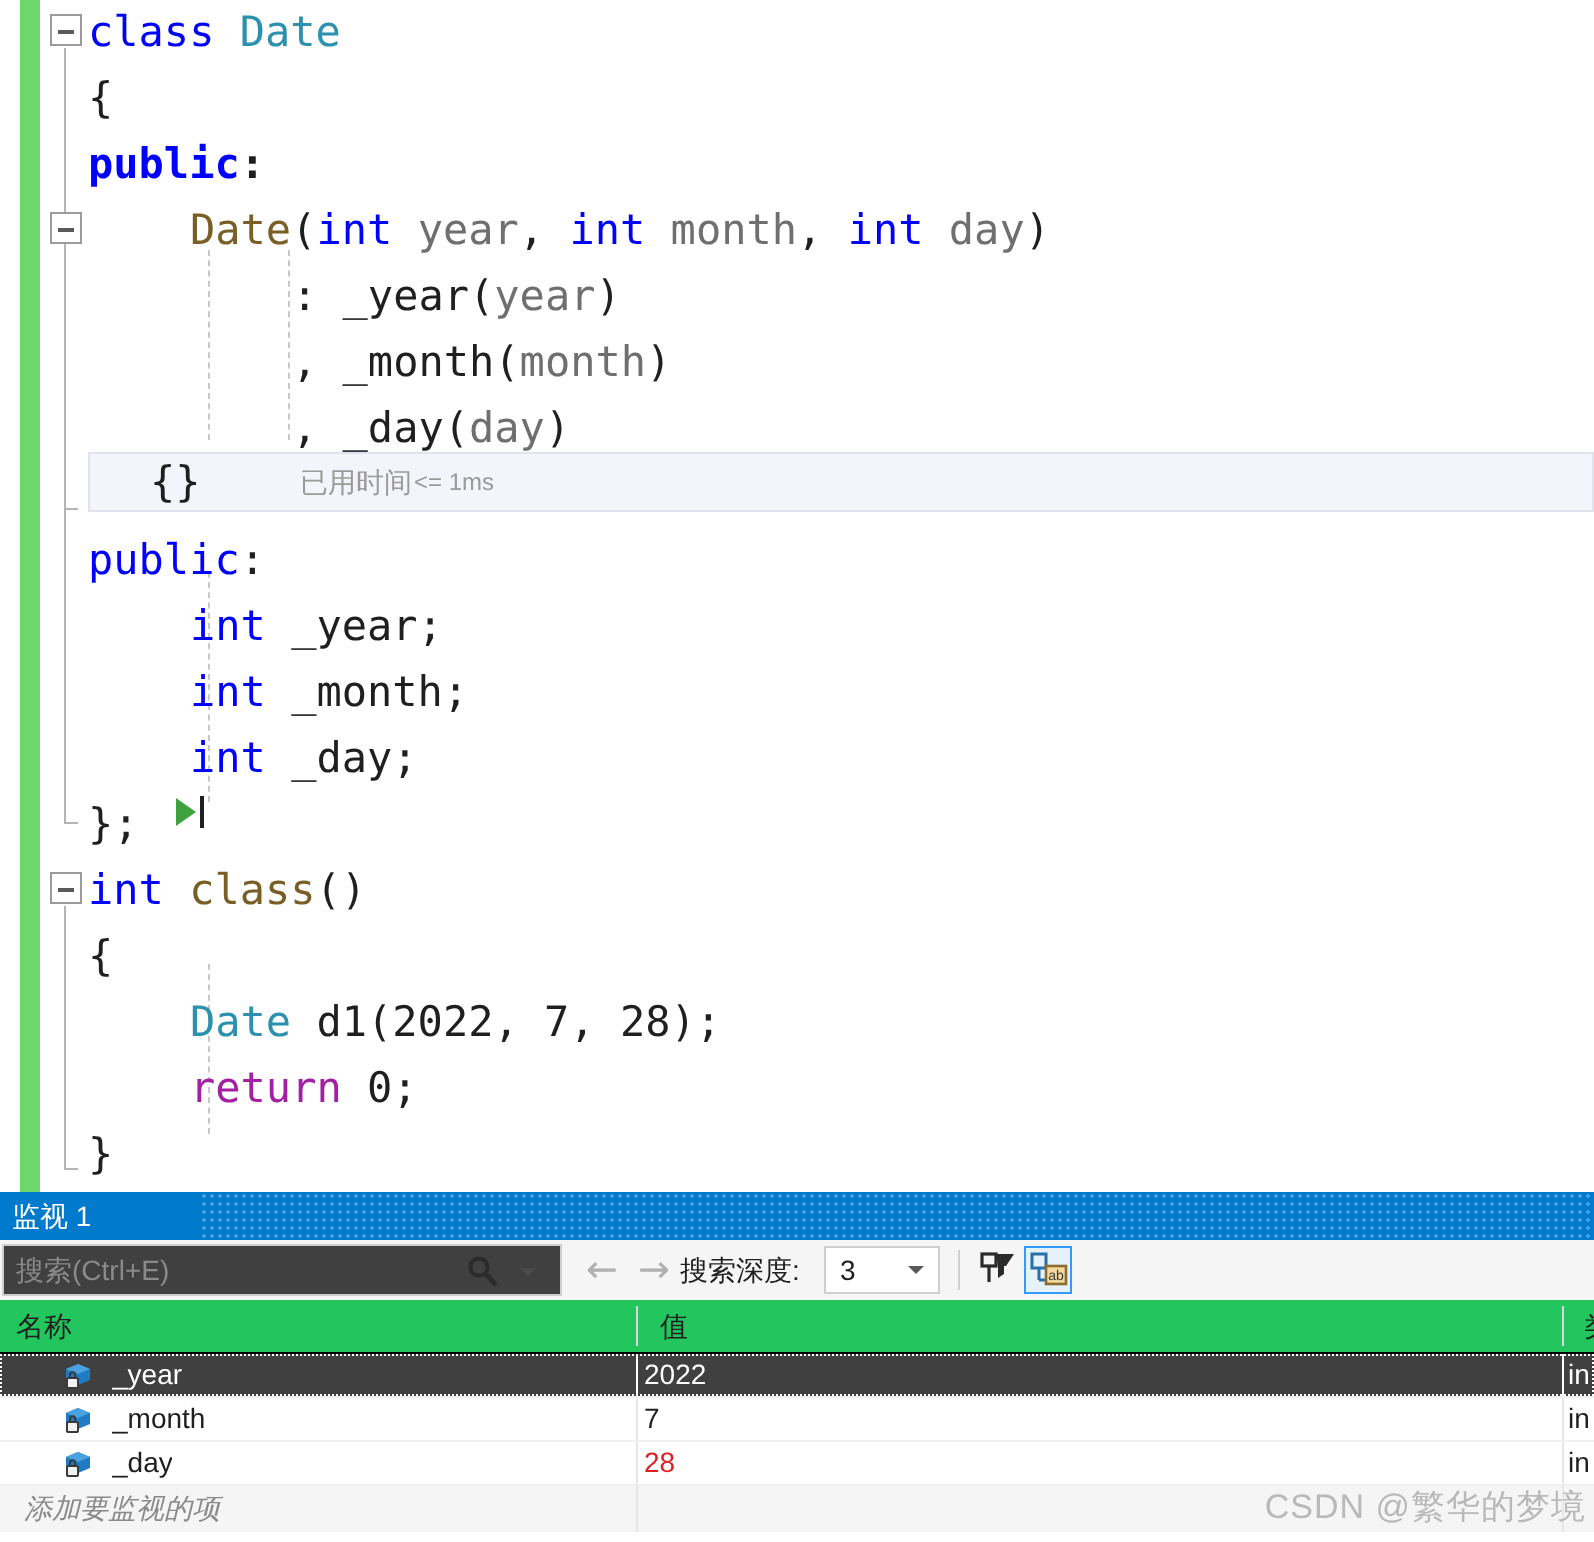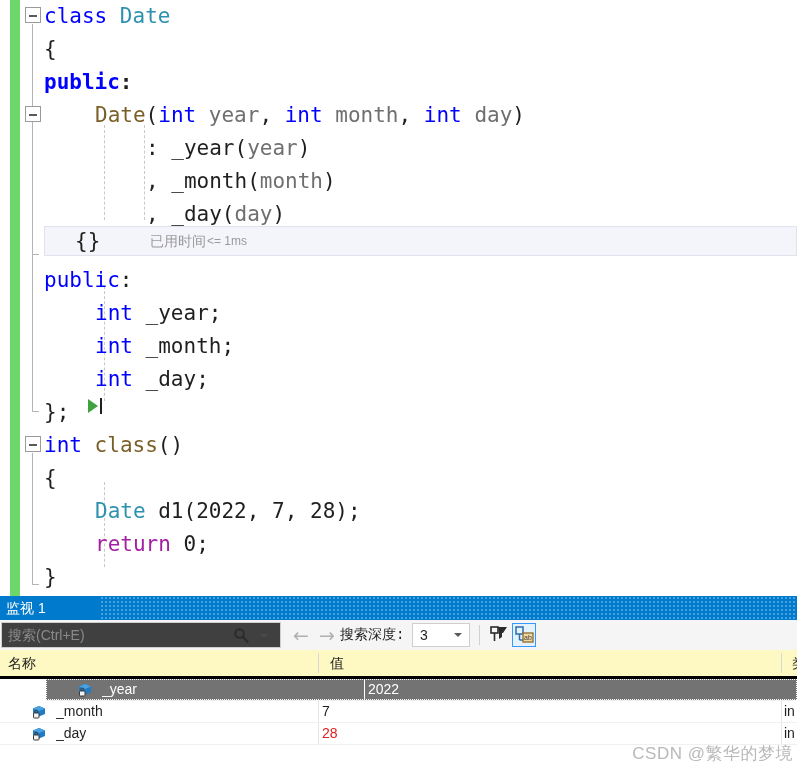--- a/index.html
+++ b/index.html
@@ -100,51 +100,51 @@
   .search-caret{
     position:absolute;right:12px;top:11px;width:0;height:0;
     border-left:4px solid transparent;border-right:4px solid transparent;border-top:4px solid #4a4a4a;
   }
   .nav-arrow{
     position:absolute;top:4px;width:22px;height:22px;color:#b0b0b0;font-size:19px;
     text-align:center;line-height:22px;font-family:"DejaVu Sans",sans-serif;
   }
   .depth-label{
     position:absolute;left:340px;top:0;height:30px;line-height:30px;
-    font-size:14px;color:#1f1f1f;font-family:Liberation Mono, monospace;
+    font-size:14px;color:#1f1f1f;font-family:Liberation Sans, sans-serif;
   }
   .depth-combo{
     position:absolute;left:412px;top:3px;width:58px;height:24px;
     background:#fff;border:1px solid #cfcfcf;box-sizing:border-box;
   }
   .depth-combo .val{
     position:absolute;left:7px;top:0;height:22px;line-height:22px;font-size:14px;color:#1f1f1f;
   }
   .depth-combo .caret{
     position:absolute;right:7px;top:9px;width:0;height:0;
     border-left:4px solid transparent;border-right:4px solid transparent;border-top:4px solid #5a5a5a;
   }
   .tb-sep{position:absolute;left:479px;top:5px;width:1px;height:20px;background:#d0d0d0;}
   .tb-btn{position:absolute;top:3px;width:24px;height:24px;box-sizing:border-box;}
   .tb-btn.active{border:1px solid #3399ff;background:#e5f1fb;}
 
   
   .grid{position:absolute;left:0;top:54px;width:797px;height:121px;background:#fff;}
   .grid-head{
-    position:relative;height:26px;background:#fef9c3;border-bottom:3px solid #000000;
+    position:relative;height:26px;background:#22c55e;border-bottom:1px solid #000000;
   }
   .grid-head .hc{
     position:absolute;top:0;height:26px;line-height:26px;
     font-size:14px;color:#1f1f1f;font-family:"Liberation Sans",sans-serif;
     padding-left:8px;box-sizing:border-box;
   }
   .grid-head .hdiv{position:absolute;top:3px;width:1px;height:20px;background:#d8d8d8;}
 
   .row{position:relative;height:21px;background:#fff;border-bottom:1px solid #f0f0f0;}
-  .row.sel{background:#737373;margin-left:46px;}
+  .row.sel{background:#404040;}
   .row.sel .cell{color:#fff;}
   .row.sel .focusring{
     position:absolute;left:0;top:0;right:0;bottom:0;
     border:1px dotted #ffffff;box-sizing:border-box;pointer-events:none;
   }
   .cell{
     position:absolute;top:0;height:21px;line-height:21px;
     font-size:14px;color:#1f1f1f;font-family:"Liberation Sans",sans-serif;
     white-space:nowrap;overflow:hidden;
   }
@@ -318,17 +318,22 @@
                 <path d="M3 9 v-1.6 a1.3 1.3 0 0 1 2.6 0 V9" fill="none" stroke="#3a3a3a" stroke-width="1"></path>
               </svg></span>
             <span class="cell name">_day</span>
             <span class="cell value red">28</span>
             <span class="cell type">in</span>
             <span class="rowdiv" style="left: 318px;"></span>
             <span class="rowdiv" style="left: 781px;"></span>
           </div>
         </div>
 
+      <div class="addrow">
+        <span class="ph">添加要监视的项</span>
+        <span class="rowdiv" style="left:318px;"></span>
+        <span class="rowdiv" style="left:781px;"></span>
+      </div>
     </div>
 
     <div class="watermark">CSDN @繁华的梦境</div>
   </div>
 </div>
 
 </body></html>

